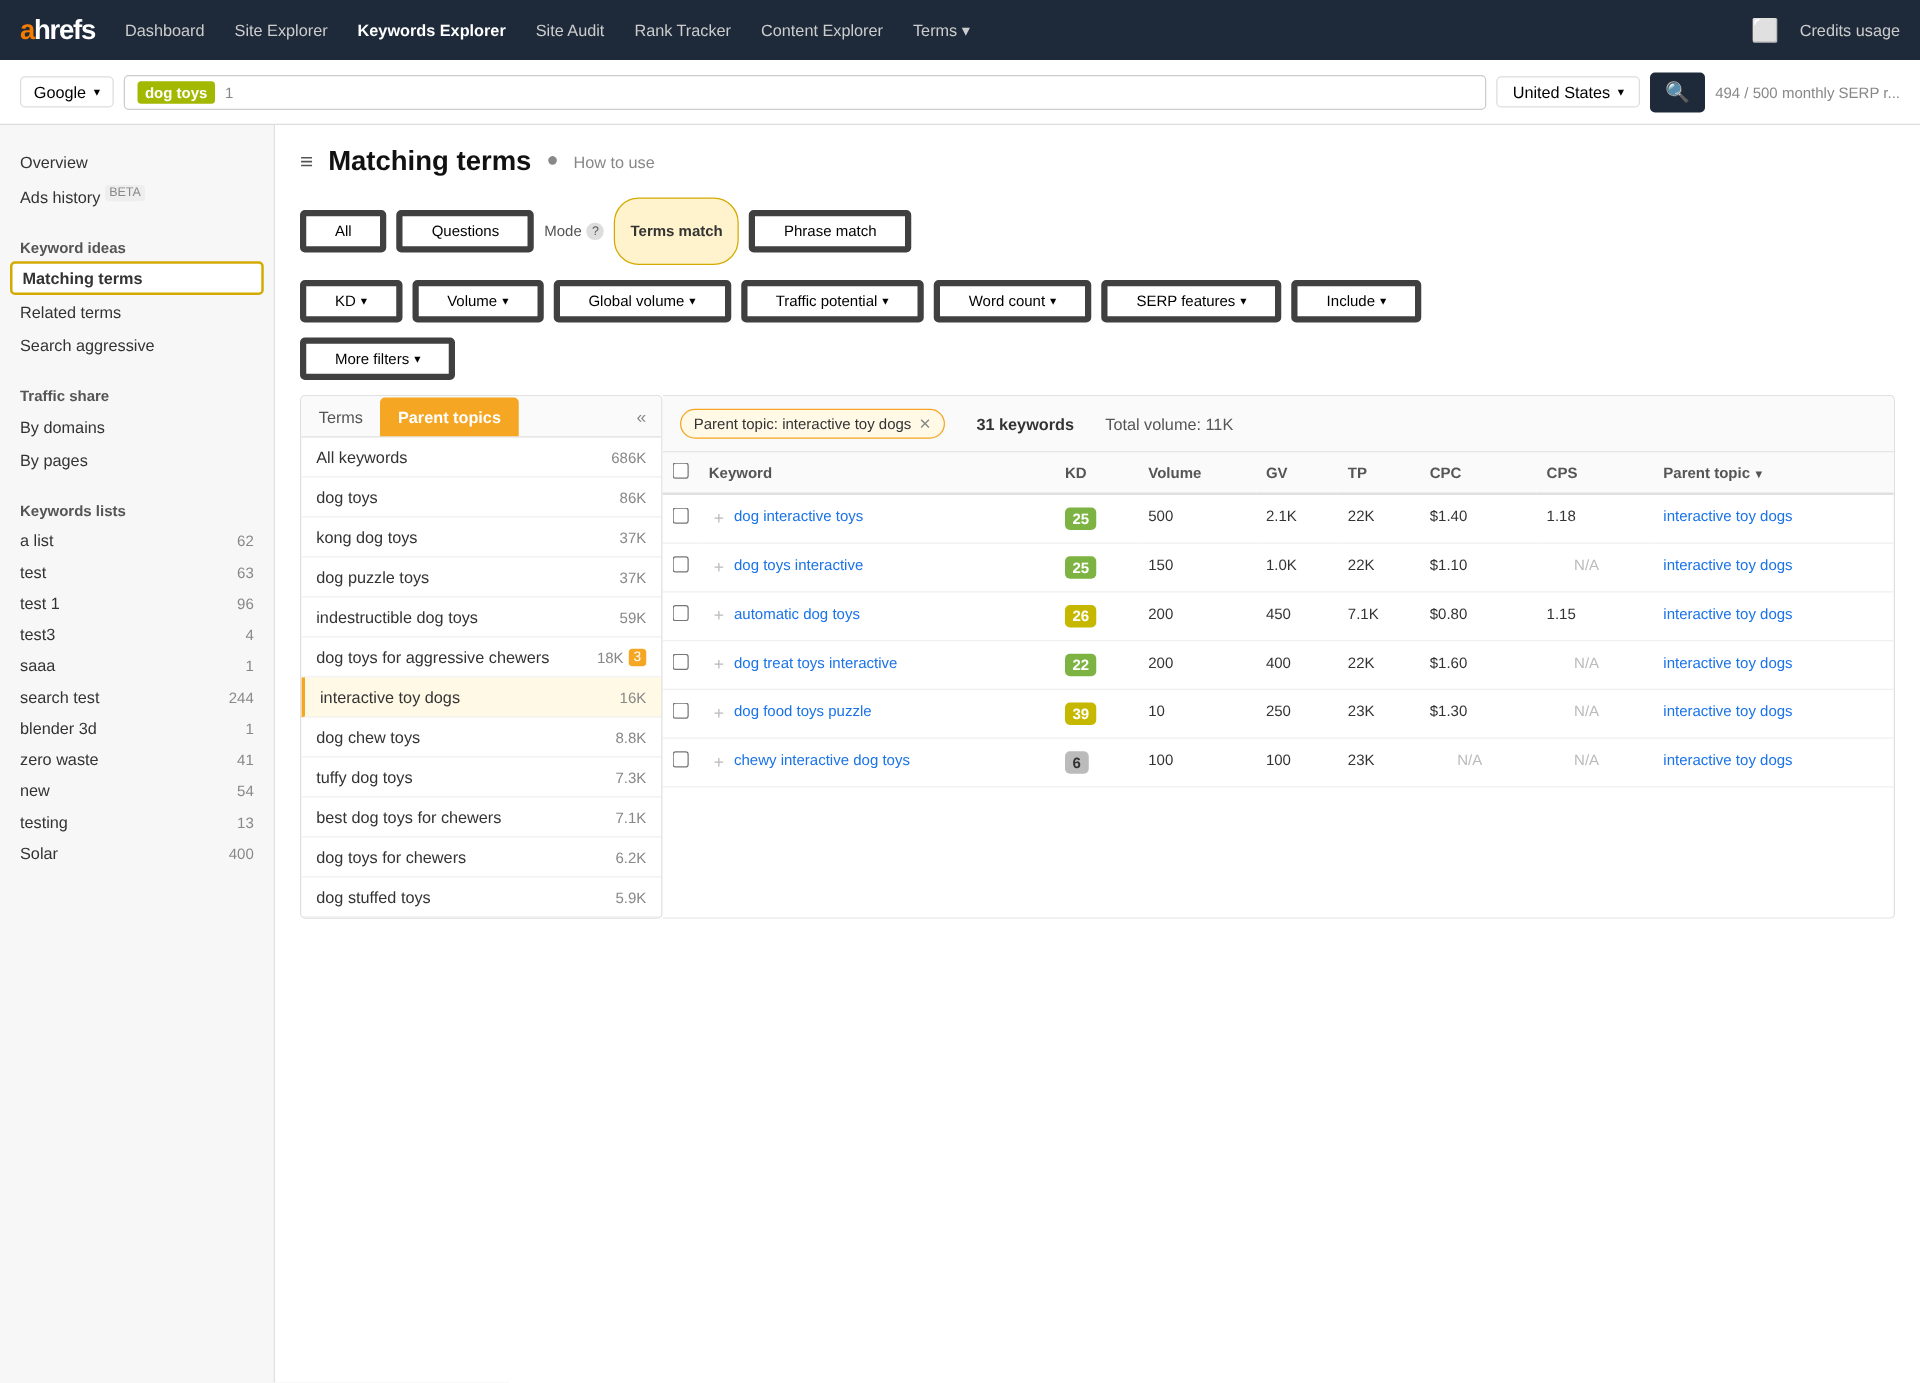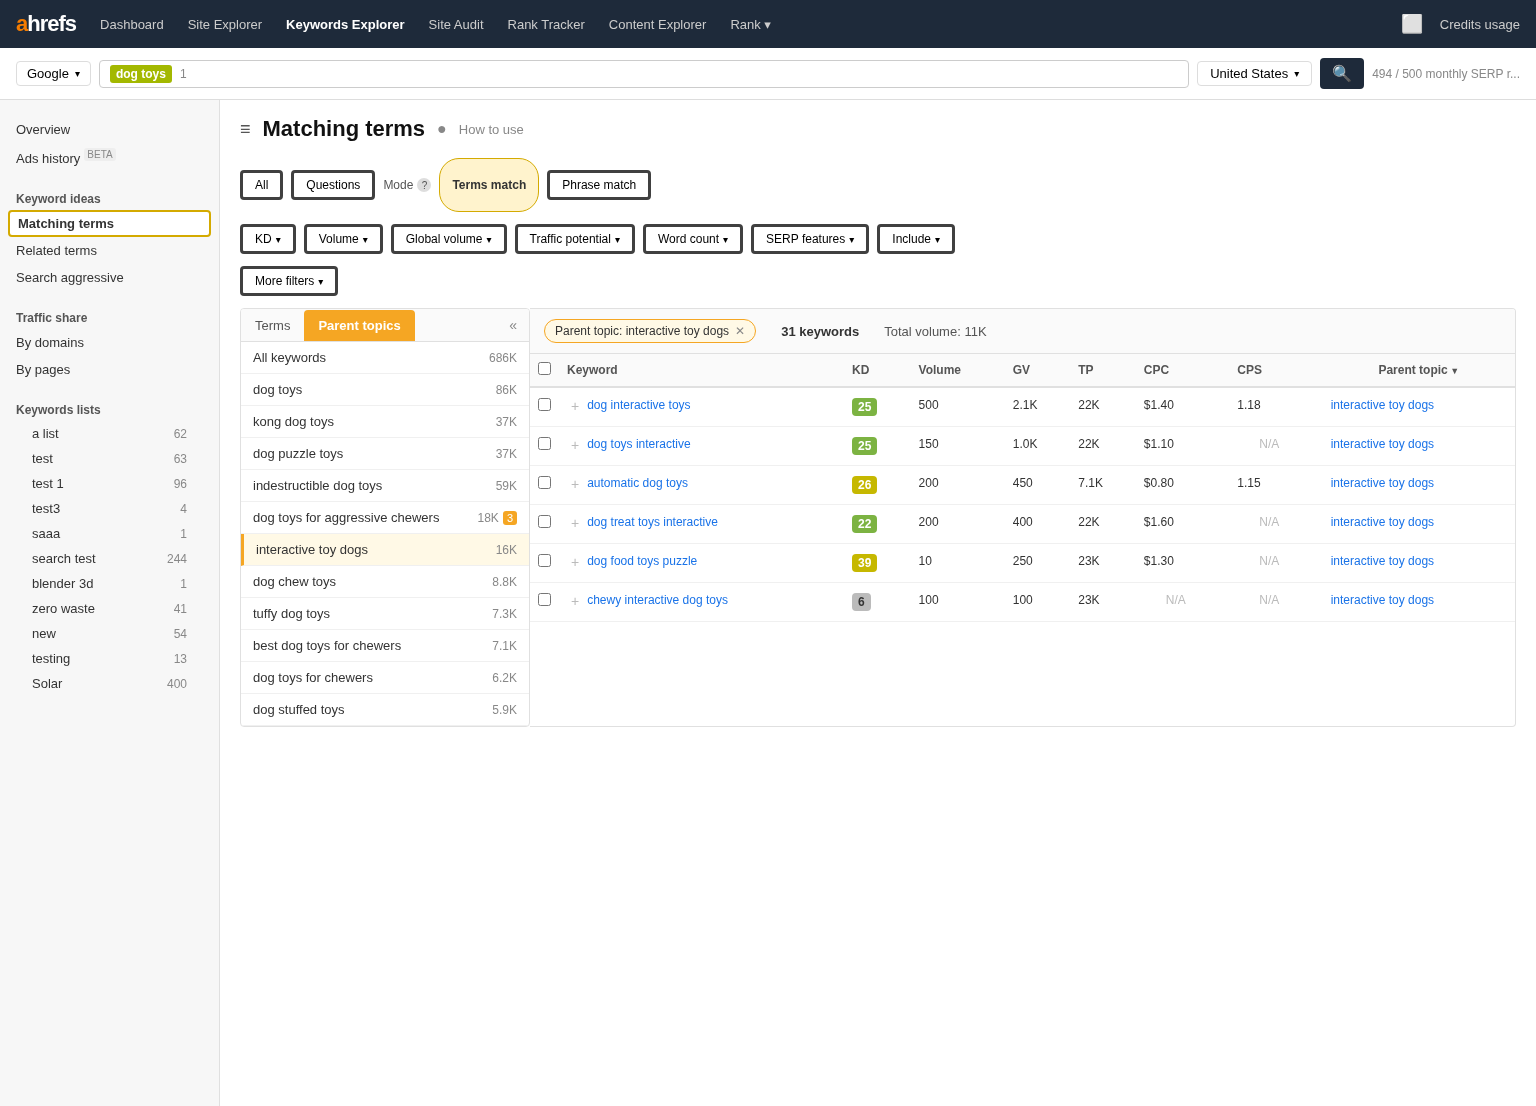--- a/index.html
+++ b/index.html
@@ -27,37 +27,37 @@
 
     
     .main-layout { display: flex; height: calc(1106px - 100px); }
 
     
     .sidebar { width: 220px; background: #f7f7f7; border-right: 1px solid #e0e0e0; padding: 16px 0; flex-shrink: 0; overflow-y: auto; }
     .sidebar-link { display: block; padding: 6px 16px; color: #333; cursor: pointer; font-size: 13px; }
     .sidebar-link.active { background: #fff; border: 2px solid #d4aa00; border-radius: 4px; font-weight: 600; margin: 0 8px; padding: 4px 8px; }
     .sidebar-section { padding: 12px 16px 4px; font-size: 12px; font-weight: 700; color: #555; text-transform: none; margin-top: 8px; }
     .sidebar-beta { font-size: 10px; background: #eee; color: #888; border-radius: 3px; padding: 1px 3px; margin-left: 4px; vertical-align: super; }
-    .sidebar-list-item { display: flex; justify-content: space-between; align-items: center; padding: 5px 32px; cursor: pointer; font-size: 13px; color: #333; }
+    .sidebar-list-item { display: flex; justify-content: space-between; align-items: center; padding: 5px 16px; cursor: pointer; font-size: 13px; color: #333; }
     .sidebar-list-count { color: #888; font-size: 12px; }
 
     
     .content { flex: 1; overflow: auto; padding: 16px 20px; background: #fff; }
 
     
     .page-header { display: flex; align-items: center; gap: 12px; margin-bottom: 16px; }
     .menu-icon { font-size: 18px; cursor: pointer; color: #555; }
     .page-title { font-size: 22px; font-weight: 700; color: #111; }
     .help-link { color: #888; font-size: 13px; cursor: pointer; display: flex; align-items: center; gap: 4px; }
 
     
     .filter-row { display: flex; align-items: center; gap: 8px; margin-bottom: 12px; flex-wrap: wrap; }
     .filter-btn { background: #fff; border: 1px solid #ddd; border-radius: 20px; padding: 19px 12px; font-size: 12px; cursor: pointer; display: flex; align-items: center; gap: 4px; white-space: nowrap; }
     .filter-btn.active { background: #fff3cd; border-color: #d4aa00; color: #333; font-weight: 600; }
-    .filter-btn-plain { background: #fff; border: 3px solid #404040; border-radius: 4px; padding: 5px 12px; font-size: 12px; cursor: pointer; display: flex; align-items: center; gap: 4px; }
+    .filter-btn-plain { background: #fff; border: 5px solid #404040; border-radius: 4px; padding: 5px 23px; font-size: 12px; cursor: pointer; display: flex; align-items: center; gap: 4px; }
     .mode-label { font-size: 12px; color: #555; display: flex; align-items: center; gap: 4px; }
     .chevron { font-size: 10px; }
 
     
     .two-col { display: flex; gap: 0; margin-top: 8px; }
 
     
     .left-panel { width: 290px; flex-shrink: 0; border: 1px solid #e0e0e0; border-radius: 4px; overflow: hidden; }
     .left-panel-tabs { display: flex; align-items: center; border-bottom: 1px solid #e0e0e0; background: #fafafa; }
     .left-tab { padding: 8px 14px; font-size: 13px; cursor: pointer; color: #555; }
@@ -72,21 +72,21 @@
     .right-panel { flex: 1; border: 1px solid #e0e0e0; border-left: none; border-radius: 0 4px 4px 0; overflow: hidden; }
     .right-panel-header { display: flex; align-items: center; gap: 25px; padding: 10px 14px; background: #fafafa; border-bottom: 1px solid #e0e0e0; }
     .topic-badge { background: #fff9e6; border: 1px solid #f5a623; border-radius: 20px; padding: 4px 10px; font-size: 12px; color: #333; display: flex; align-items: center; gap: 6px; }
     .topic-badge .close { cursor: pointer; color: #888; }
     .kw-count { font-weight: 700; font-size: 13px; }
     .total-vol { font-size: 13px; color: #555; }
 
     
     .kw-table { width: 100%; border-collapse: collapse; font-size: 12px; }
     .kw-table th { padding: 8px 8px; text-align: left; color: #555; font-weight: 600; border-bottom: 2px solid #e0e0e0; background: #fafafa; white-space: nowrap; }
-    .kw-table th.sortable { cursor: pointer; text-align: center; }
+    .kw-table th.sortable { cursor: pointer; }
     .kw-table th.sortable:after { content: ' ▼'; font-size: 9px; }
     .kw-table td { padding: 10px 8px; border-bottom: 1px solid #f0f0f0; vertical-align: top; }
     .kd-badge { border-radius: 4px; padding: 2px 6px; font-size: 12px; font-weight: 600; color: #fff; display: inline-block; }
     .kd-green { background: #7cb342; }
     .kd-yellow { background: #c6b800; }
     .kd-grey { background: #bbb; color: #333; }
     .kw-link { color: #1a73e8; cursor: pointer; text-decoration: none; }
     .add-btn { color: #bbb; cursor: pointer; font-size: 14px; padding: 0 4px; }
     .na { color: #bbb; padding-left: 22px; }
     .parent-link { color: #1a73e8; cursor: pointer; font-size: 12px; }
@@ -98,21 +98,21 @@
 <nav class="top-nav">
   <div class="logo">
     <span style="color:#f57c00">a</span><span>hrefs</span>
   </div>
   <span class="nav-link">Dashboard</span>
   <span class="nav-link">Site Explorer</span>
   <span class="nav-link active">Keywords Explorer</span>
   <span class="nav-link">Site Audit</span>
   <span class="nav-link">Rank Tracker</span>
   <span class="nav-link">Content Explorer</span>
-  <span class="nav-link">Rank ▾</span>
+  <span class="nav-link">Terms ▾</span>
   <div class="nav-right">
     <span class="monitor-icon">⬜</span>
     <span class="credits-btn">Credits usage</span>
   </div>
 </nav>
 
 <div class="search-bar">
   <button class="google-btn">
     <span>Google</span>
     <span class="chevron">▾</span>

